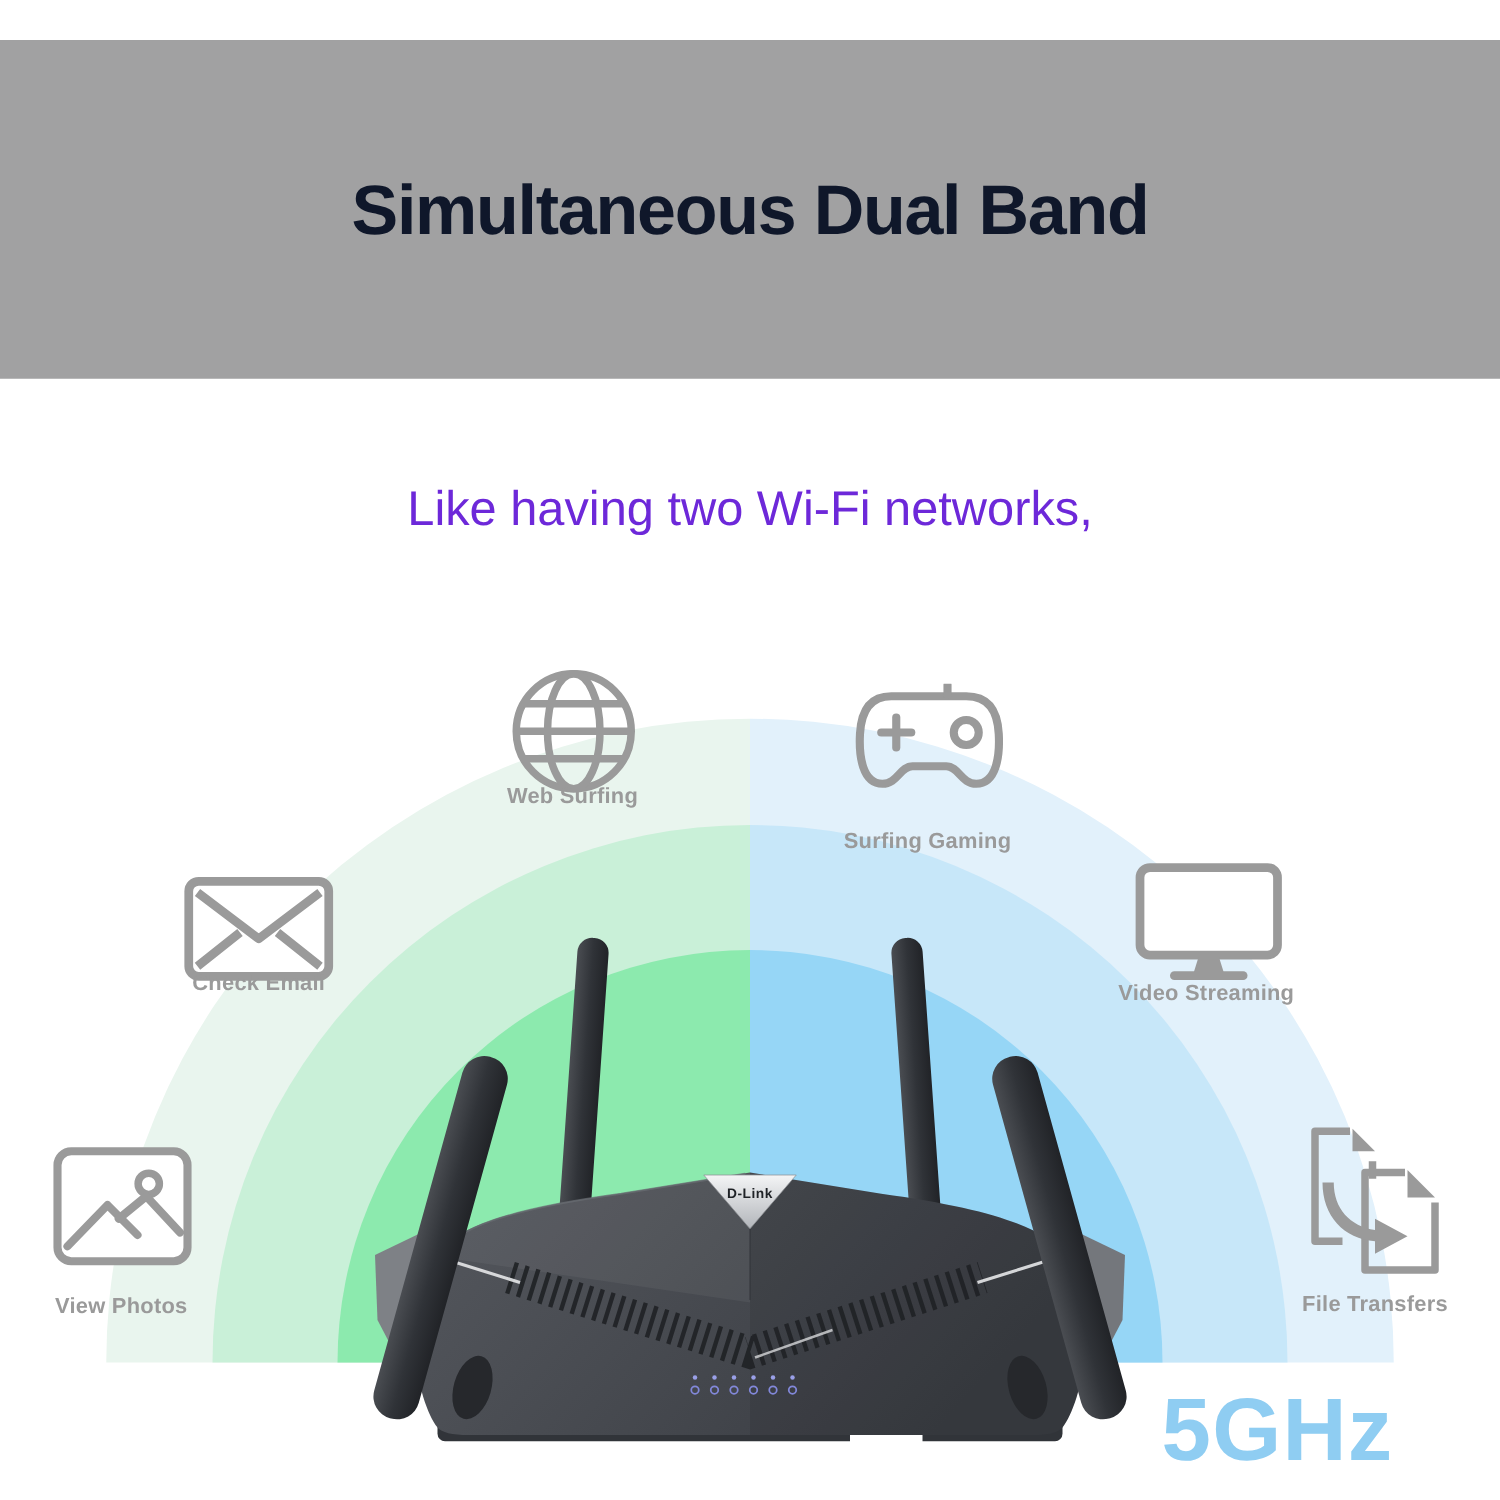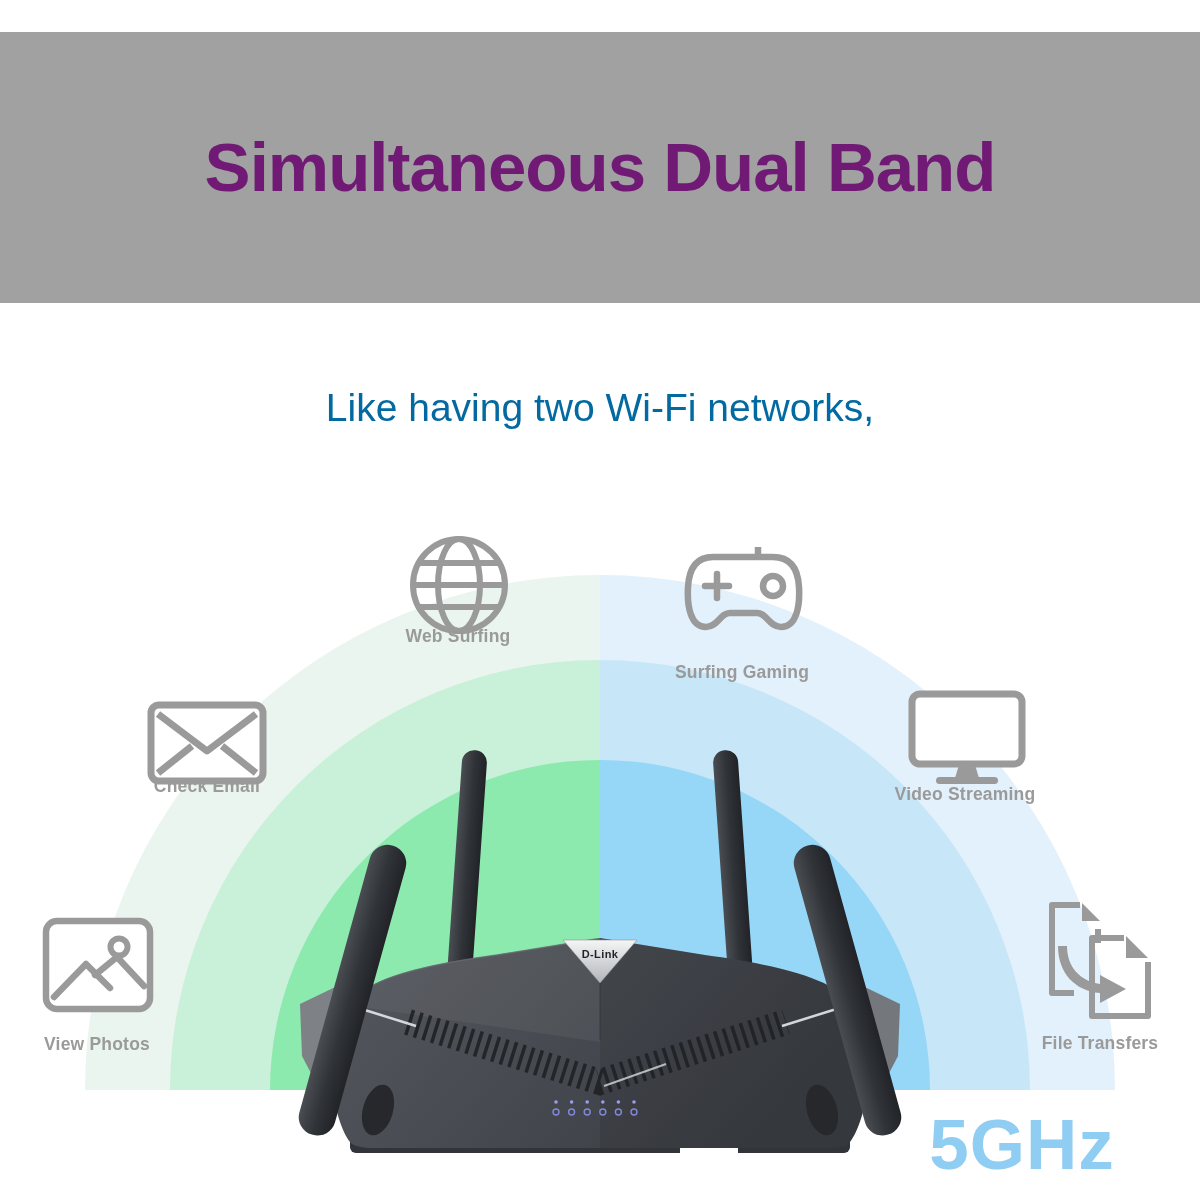--- a/index.html
+++ b/index.html
@@ -7,26 +7,26 @@
     position:relative;width:1200px;height:1200px;background:#ffffff;
     overflow:hidden;font-family:"Liberation Sans","DejaVu Sans",sans-serif;
   }
   .layer{position:absolute;left:0;top:0;width:1200px;height:1200px;}
   
   .banner{
     position:absolute;left:0;top:32px;width:1200px;height:271px;
     background:#a1a1a2;display:flex;align-items:center;justify-content:center;
   }
   .banner h1{
-    margin:0;color:#701a75;font-size:69px;font-weight:bold;letter-spacing:-1px;
+    margin:0;color:#0f172a;font-size:56px;font-weight:bold;letter-spacing:-1px;
   }
   
   .subtitle{
     position:absolute;left:0;top:382px;width:1200px;text-align:center;
-    color:#0369a1;font-size:39px;line-height:51px;font-weight:400;
+    color:#6d28d9;font-size:39px;line-height:51px;font-weight:400;
   }
   .subtitle b{font-weight:bold;}
   
   .feat-label{
     position:absolute;width:220px;text-align:center;
     color:#9a9a9a;font-size:17.5px;font-weight:bold;letter-spacing:.2px;
   }
   .icon-box{position:absolute;}
   
   .band-label{

